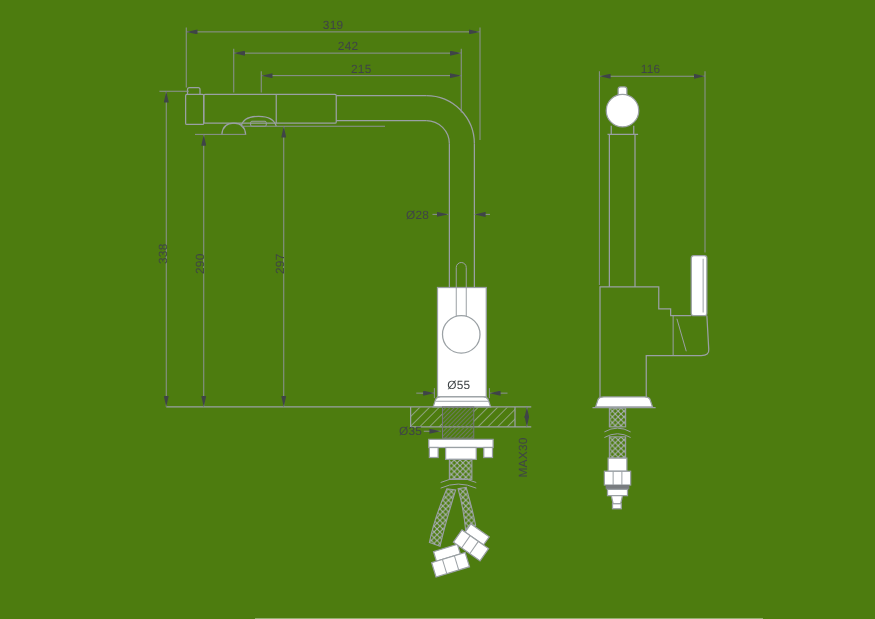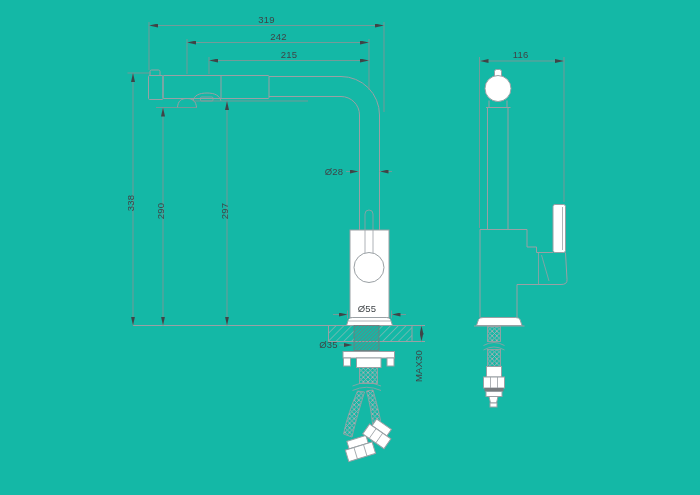--- a/index.html
+++ b/index.html
@@ -1,16 +1,16 @@
 <!DOCTYPE html>
 <html><head>
 <meta charset="utf-8">
 <style>
   html,body{margin:0;padding:0;background:#ffffff;}
-  .sheet{position:relative;width:700px;height:495px;background:#14b8a6;overflow:hidden;}
+  .sheet{position:relative;width:700px;height:495px;background:#4d7c0f;overflow:hidden;}
   svg{position:absolute;left:0;top:0;}
   text.dim{font-family:"Liberation Sans", sans-serif;font-size:9.5px;fill:#3f4447;letter-spacing:.2px;}
   .obj{stroke:#9aa0a4;stroke-width:1;fill:none;}
   .objf{stroke:#9aa0a4;stroke-width:1;fill:#ffffff;}
   .thin{stroke:#9aa0a4;stroke-width:.8;fill:none;}
   .dml{stroke:#8d9396;stroke-width:.8;fill:none;}
 </style>
 </head>
 <body>
 

